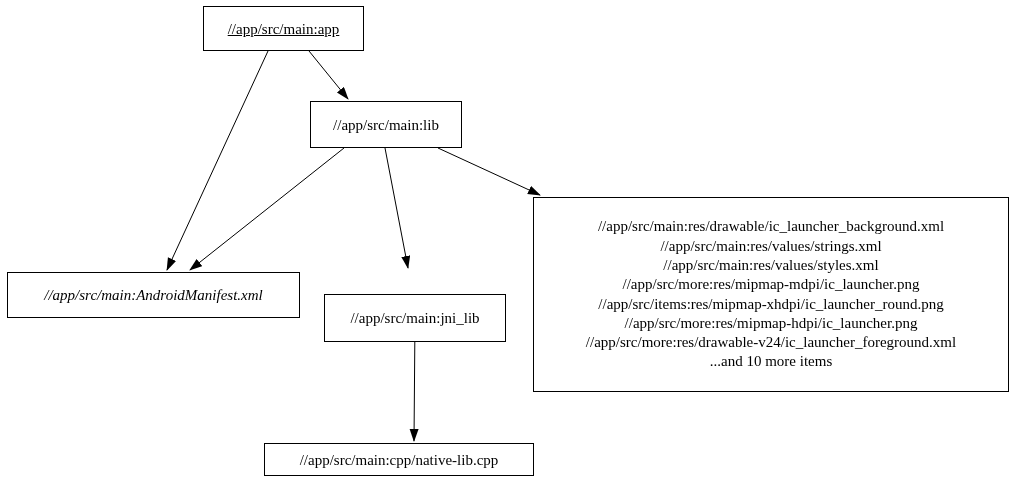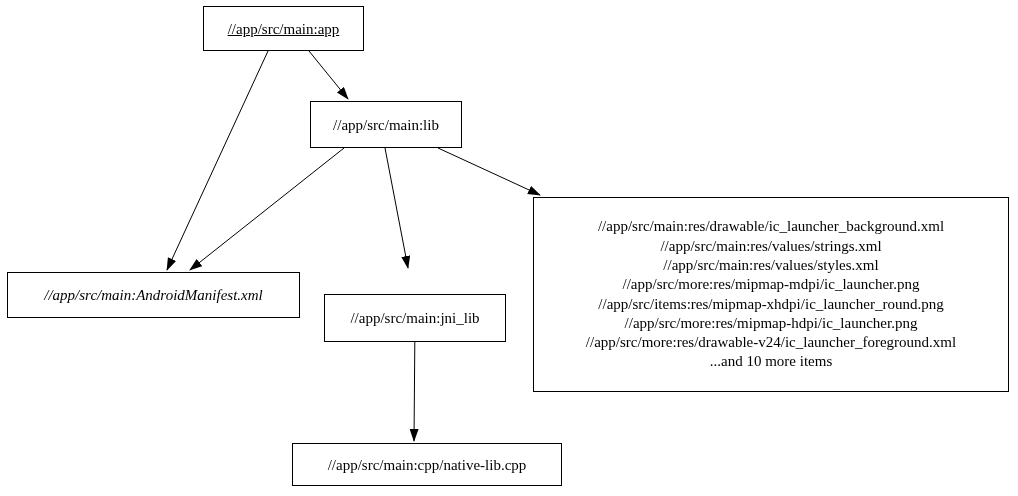--- a/index.html
+++ b/index.html
@@ -33,21 +33,21 @@
     justify-content: center;
     text-align: center;
     font-size: 15px;
     line-height: 1.2;
     white-space: nowrap;
   }
   .node-app            { left: 203px; top: 6px;   width: 161px; height: 45px; text-decoration: underline; }
   .node-lib            { left: 310px; top: 101px; width: 152px; height: 47px; }
   .node-manifest       { left: 7px;   top: 272px; width: 293px; height: 46px; font-style: italic; }
   .node-jni-lib        { left: 324px; top: 270px; width: 182px; height: 48px; margin-top: 24px; }
-  .node-native-lib-cpp { left: 292px; top: 443px; width: 270px; height: 43px; }
+  .node-native-lib-cpp { left: 264px; top: 443px; width: 270px; height: 33px; }
   .node-res-files {
     left: 533px; top: 197px; width: 476px; height: 195px;
     flex-direction: column;
     justify-content: center;
   }
   .node-res-files .res-line {
     line-height: 19.3px;
     font-size: 15px;
   }
 </style>

